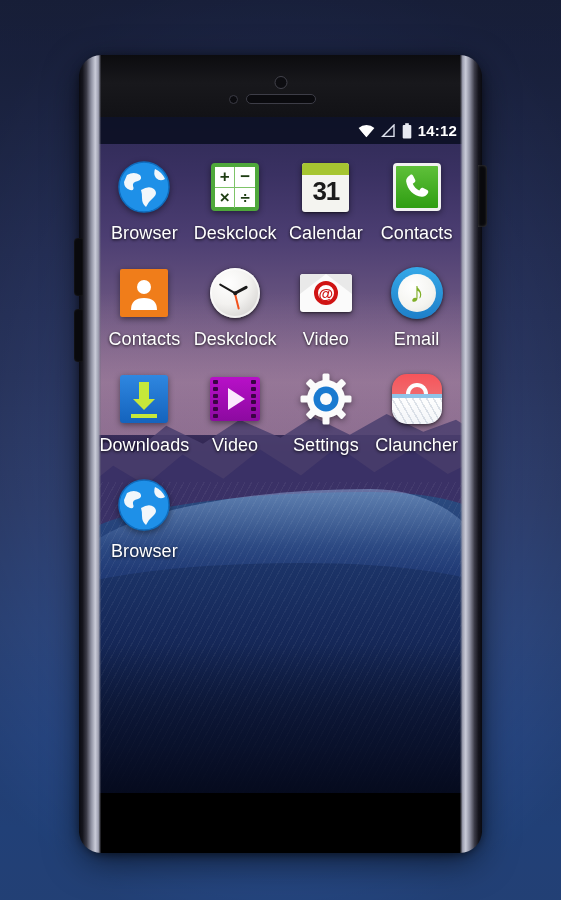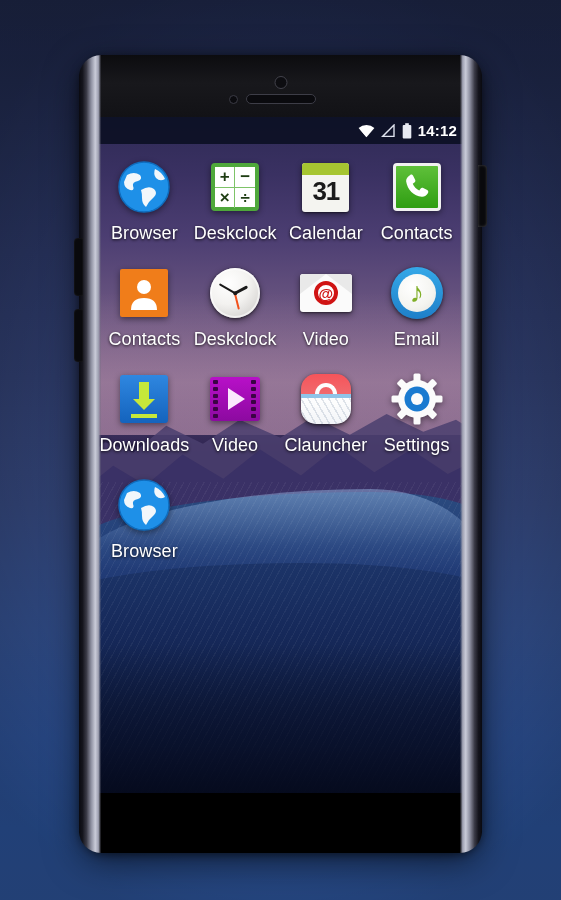--- a/index.html
+++ b/index.html
@@ -689,31 +689,20 @@
                   <i></i>
                 </div>
               <div class="play"></div>
             </div>
           </div>
           <div class="app-label">Video</div>
         </div>
 
         <div class="app">
           <div class="app-icon">
-            <div class="ic-basket">
-              <div class="handle"></div>
-              <div class="band"></div>
-              <div class="weave"></div>
-            </div>
-          </div>
-          <div class="app-label">Clauncher</div>
-        </div>
-
-        <div class="app">
-          <div class="app-icon">
             <svg class="ic-gear" viewBox="0 0 52 52">
               <g fill="#fbfbfb">
                 <circle cx="26" cy="26" r="19"></circle>
                 <rect x="22.5" y="0.5" width="7" height="9" rx="1.5"></rect>
                 <rect x="22.5" y="42.5" width="7" height="9" rx="1.5"></rect>
                 <rect x="0.5" y="22.5" width="9" height="7" rx="1.5"></rect>
                 <rect x="42.5" y="22.5" width="9" height="7" rx="1.5"></rect>
                 <rect x="22.5" y="0.5" width="7" height="9" rx="1.5" transform="rotate(45 26 26)"></rect>
                 <rect x="22.5" y="42.5" width="7" height="9" rx="1.5" transform="rotate(45 26 26)"></rect>
                 <rect x="0.5" y="22.5" width="9" height="7" rx="1.5" transform="rotate(45 26 26)"></rect>
@@ -721,20 +710,31 @@
               </g>
               <circle cx="26" cy="26" r="12.5" fill="#1a7ad0"></circle>
               <circle cx="26" cy="26" r="6" fill="#fbfbfb"></circle>
             </svg>
           </div>
           <div class="app-label">Settings</div>
         </div>
 
         <div class="app">
           <div class="app-icon">
+            <div class="ic-basket">
+              <div class="handle"></div>
+              <div class="band"></div>
+              <div class="weave"></div>
+            </div>
+          </div>
+          <div class="app-label">Clauncher</div>
+        </div>
+
+        <div class="app">
+          <div class="app-icon">
             <svg class="ic-globe" viewBox="0 0 54 54">
               <circle cx="27" cy="27" r="25" fill="#1e90e8"></circle>
               <circle cx="27" cy="27" r="25" fill="none" stroke="#0f6cbd" stroke-width="1.5"></circle>
               <path d="M10 15 q7 -4 13 0 q3 4 -2 6 q-6 1 -5 5 q2 5 -3 4 q-6 -2 -6 -8 Z" fill="#f2f7fb"></path>
               <path d="M24 30 q8 -5 13 -1 q4 4 0 8 q-5 4 -8 10 q-4 -3 -4 -9 q0 -5 -1 -8 Z" fill="#f2f7fb"></path>
               <path d="M38 9 q7 3 10 10 q-5 3 -9 -1 q-3 -4 -1 -9 Z" fill="#f2f7fb"></path>
             </svg>
           </div>
           <div class="app-label">Browser</div>
         </div>

